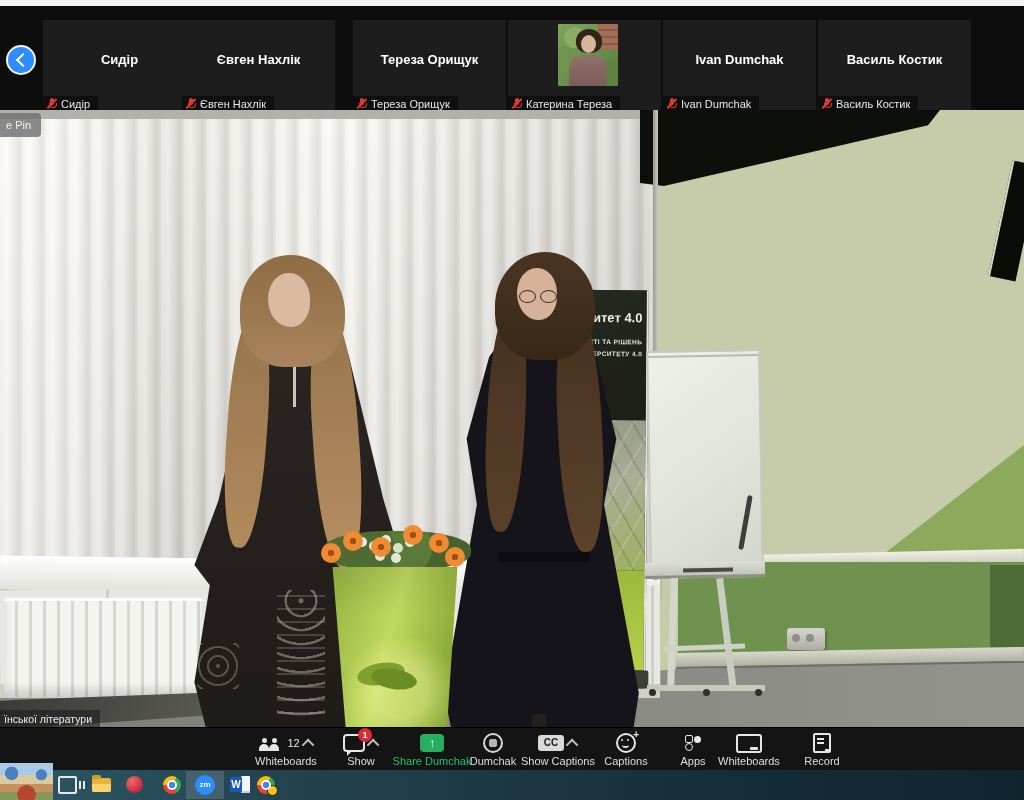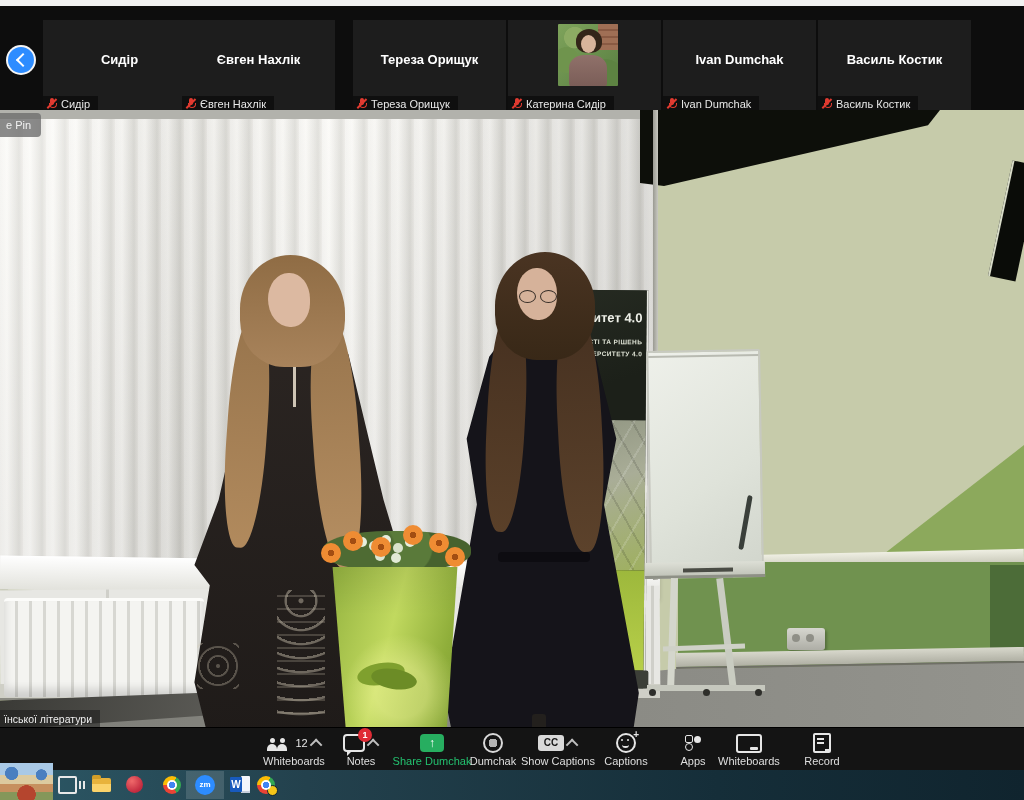--- a/index.html
+++ b/index.html
@@ -316,21 +316,21 @@
         <div class="ph-hair"></div>
         <div class="ph-face"></div>
         <div class="ph-body"></div>
       </div>
       <div class="tile-label">
         <span class="mic-muted">
             <i class="mb"></i>
             <i class="ms"></i>
             <i class="sl"></i>
           </span>
-        <span>Катерина Сидір</span>
+        <span>Катерина Тереза</span>
       </div>
     </div>
 
     <div class="tile" style="left:663px">
       <div class="tile-name">Ivan Dumchak</div>
       <div class="tile-label">
         <span class="mic-muted">
             <i class="mb"></i>
             <i class="ms"></i>
             <i class="sl"></i>
@@ -434,40 +434,40 @@
       <div class="fl-wrap"></div>
       <div class="fl-knot1"></div>
       <div class="fl-knot2"></div>
     </div>
   </div>
 
   <div class="pin-badge">e Pin</div>
   <div class="speaker-label">їнської літератури</div>
 
   <div class="toolbar">
-    <div class="tb-item" style="left:242px;width:104px">
+    <div class="tb-item" style="left:234px;width:104px">
       <div class="tb-iconrow">
         <span class="ic-people">
             <span class="p p1"></span>
             <span class="p p2"></span>
           </span>
         <span class="tb-count">12</span>
         <span class="caret"></span>
       </div>
       <div class="tb-label">Whiteboards</div>
     </div>
 
     <div class="tb-item" style="left:328px;width:66px">
       <div class="tb-iconrow">
         <span class="ic-chat">
           <span class="chat-badge">1</span>
         </span>
         <span class="caret"></span>
       </div>
-      <div class="tb-label">Notes</div>
+      <div class="tb-label">Show</div>
     </div>
 
     <div class="tb-item" style="left:389px;width:86px">
       <div class="tb-iconrow">
           <span class="ic-share">↑</span>
         </div>
       <div class="tb-label green">Share Dumchak</div>
     </div>
 
     <div class="tb-item" style="left:464px;width:58px">

